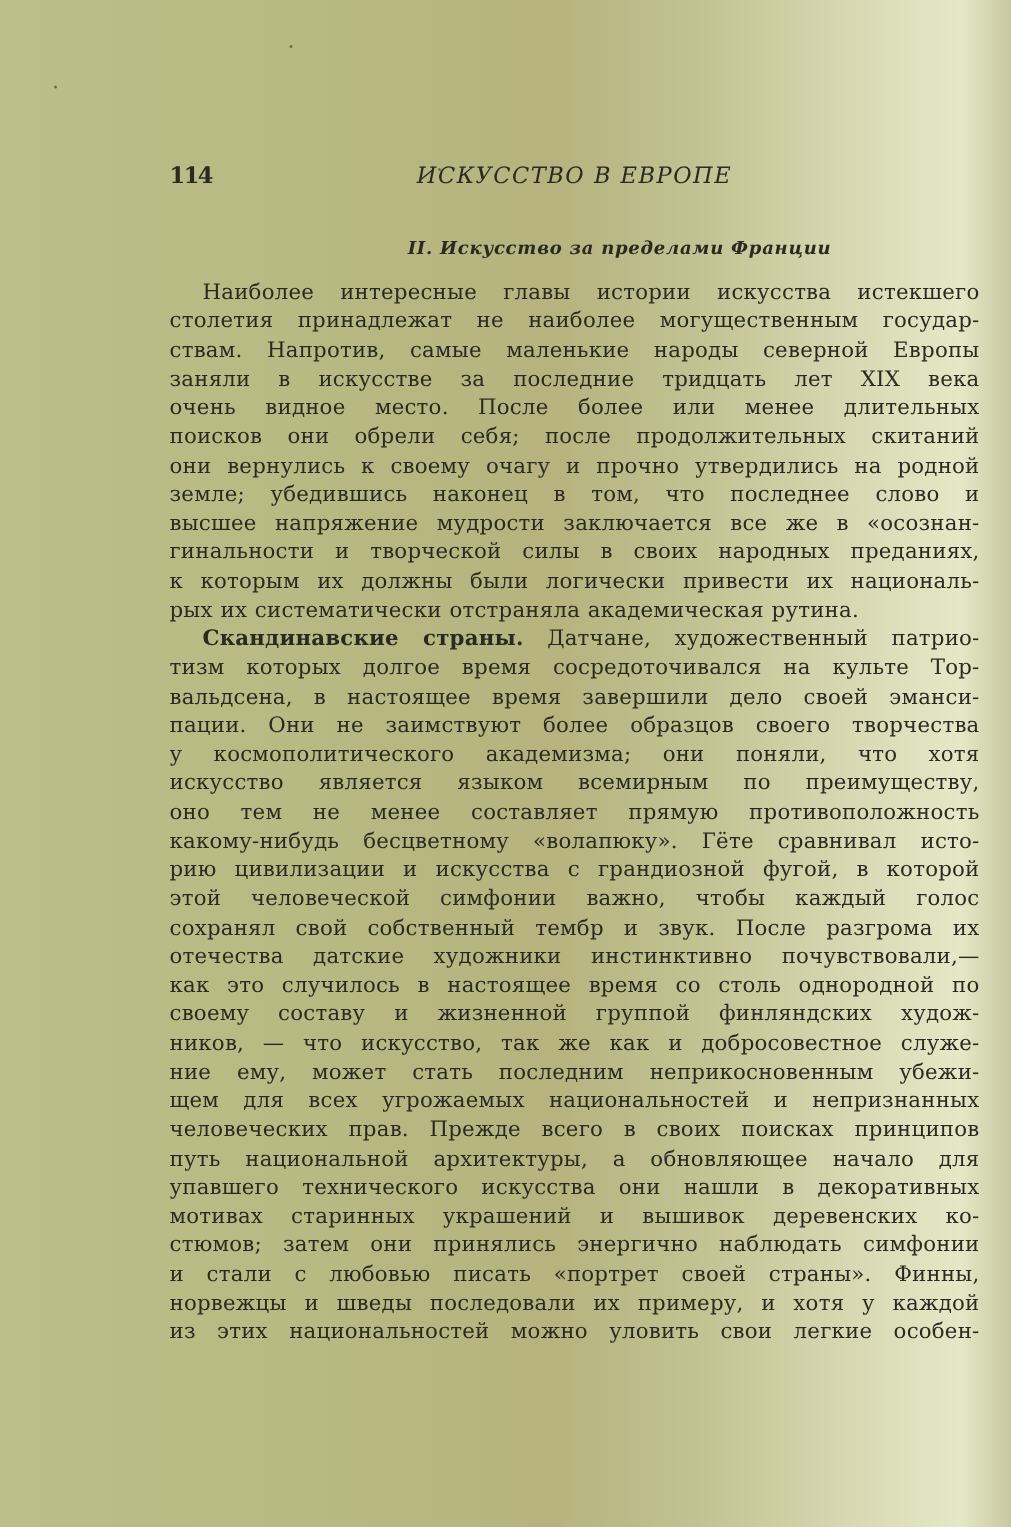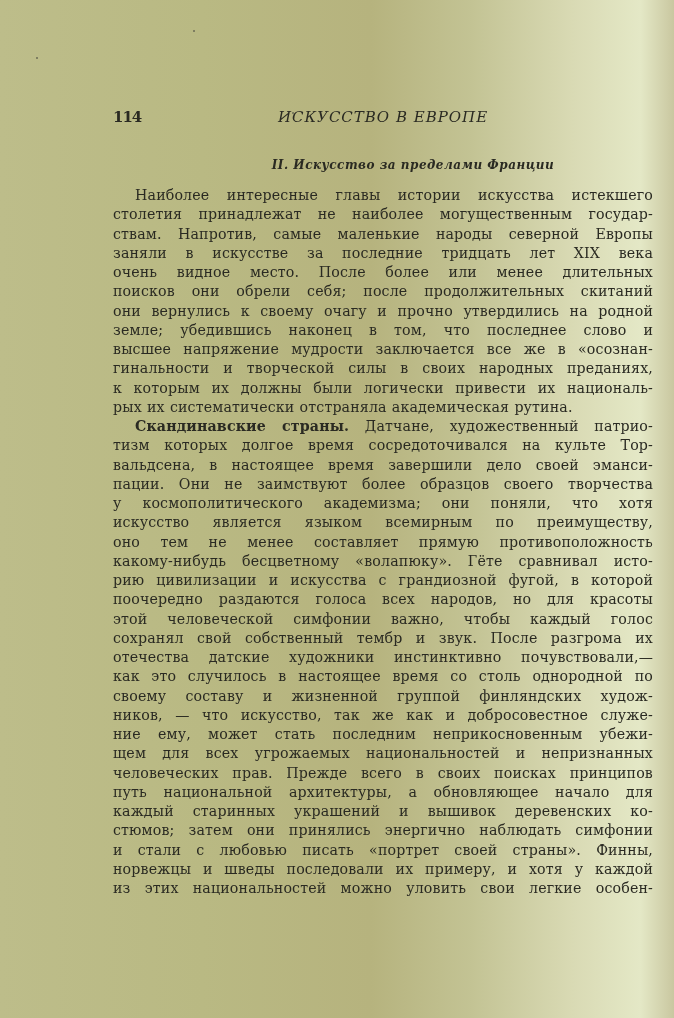--- a/index.html
+++ b/index.html
@@ -75,31 +75,31 @@
     <div id="para2">
         <span class="line indent"><span class="bold-lead">Скандинавские страны.</span><span> Датчане, художественный патрио-</span></span>
         <span class="line"><span>тизм которых долгое время сосредоточивался на культе Тор-</span></span>
         <span class="line"><span>вальдсена, в настоящее время завершили дело своей эманси-</span></span>
         <span class="line"><span>пации. Они не заимствуют более образцов своего творчества</span></span>
         <span class="line"><span>у космополитического академизма; они поняли, что хотя</span></span>
         <span class="line"><span>искусство является языком всемирным по преимуществу,</span></span>
         <span class="line"><span>оно тем не менее составляет прямую противоположность</span></span>
         <span class="line"><span>какому-нибудь бесцветному «волапюку». Гёте сравнивал исто-</span></span>
         <span class="line"><span>рию цивилизации и искусства с грандиозной фугой, в которой</span></span>
-        <span class="line"><span>поочередно раздаются голоса всех народов, но для красоты</span></span>
         <span class="line"><span>этой человеческой симфонии важно, чтобы каждый голос</span></span>
         <span class="line"><span>сохранял свой собственный тембр и звук. После разгрома их</span></span>
         <span class="line"><span>отечества датские художники инстинктивно почувствовали,—</span></span>
         <span class="line"><span>как это случилось в настоящее время со столь однородной по</span></span>
         <span class="line"><span>своему составу и жизненной группой финляндских худож-</span></span>
         <span class="line"><span>ников, — что искусство, так же как и добросовестное служе-</span></span>
         <span class="line"><span>ние ему, может стать последним неприкосновенным убежи-</span></span>
         <span class="line"><span>щем для всех угрожаемых национальностей и непризнанных</span></span>
         <span class="line"><span>человеческих прав. Прежде всего в своих поисках принципов</span></span>
         <span class="line"><span>путь национальной архитектуры, а обновляющее начало для</span></span>
-        <span class="line"><span>каждый старинных украшений и вышивок деревенских ко-</span></span>
+        <span class="line"><span>упавшего технического искусства они нашли в декоративных</span></span>
+        <span class="line"><span>мотивах старинных украшений и вышивок деревенских ко-</span></span>
         <span class="line"><span>стюмов; затем они принялись энергично наблюдать симфонии</span></span>
         <span class="line"><span>и стали с любовью писать «портрет своей страны». Финны,</span></span>
         <span class="line"><span>норвежцы и шведы последовали их примеру, и хотя у каждой</span></span>
         <span class="line"><span>из этих национальностей можно уловить свои легкие особен-</span></span>
       </div>
   </div>
 </div>
 
 </body></html>

